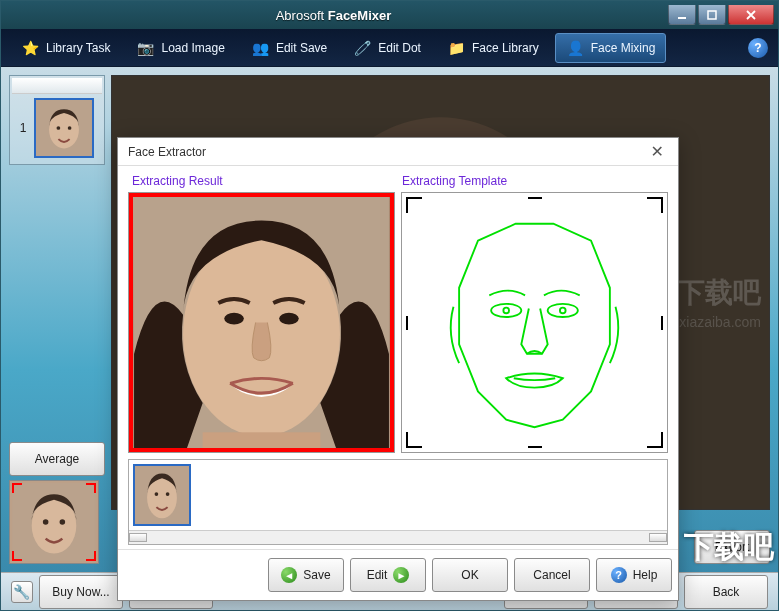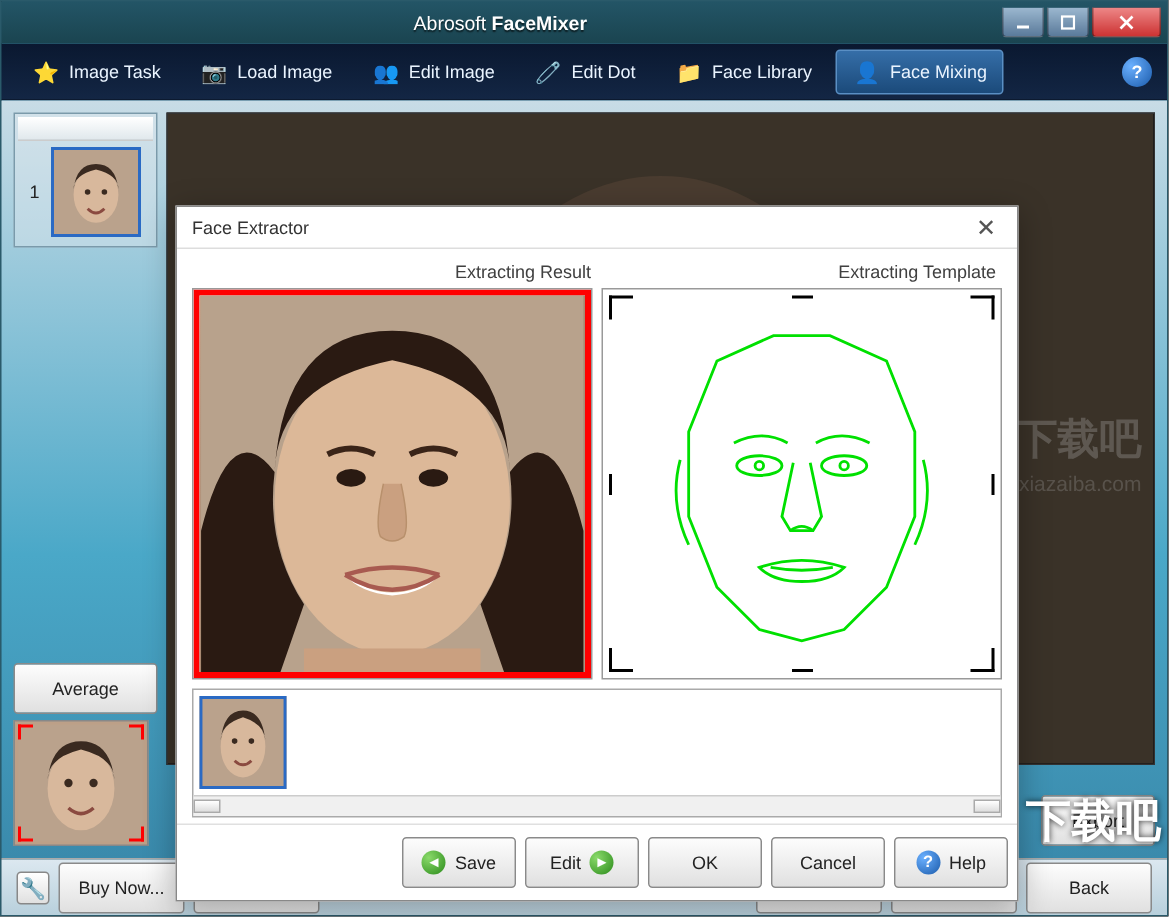--- a/index.html
+++ b/index.html
@@ -44,21 +44,21 @@
 .watermark { position: absolute; right: 8px; top: 50%; transform: translateY(-50%); color: rgba(180,180,180,.3); font-size: 28px; font-weight: bold; }
 .wm-url { position: absolute; right: 8px; top: 55%; color: rgba(180,180,180,.25); font-size: 14px; }
 .export-btn { margin-top: 20px; align-self: flex-end; }
 
 
 .dialog { position: absolute; left: 116px; top: 70px; width: 562px; height: 464px; background: #fff; border: 1px solid #888; box-shadow: 0 4px 20px rgba(0,0,0,.3); display: flex; flex-direction: column; }
 .dlg-title { height: 28px; border-bottom: 1px solid #ddd; display: flex; align-items: center; padding: 0 10px; font-size: 12px; color: #333; }
 .dlg-close { margin-left: auto; font-size: 16px; color: #555; cursor: pointer; padding: 0 4px; }
 .dlg-body { flex: 1; padding: 4px 10px; display: flex; flex-direction: column; overflow: hidden; }
 .dlg-labels { display: flex; }
-.dlg-labels > div { flex: 1; text-align: right; font-size: 12px; padding: 4px; color: #404040; }
+.dlg-labels > div { flex: 1; text-align: left; font-size: 12px; padding: 4px; color: #6d28d9; }
 .dlg-panels { display: flex; gap: 6px; height: 264px; }
 .panel { flex: 1; border: 1px solid #999; background: #fff; position: relative; overflow: hidden; }
 .result-border { position: absolute; inset: 0; border: 4px solid #f00; }
 .face-photo { position: absolute; inset: 4px; background: linear-gradient(135deg, #c0a088 0%, #a88870 50%, #b09480 100%); overflow: hidden; }
 .crop-corner { position: absolute; width: 16px; height: 16px; border: 2px solid #000; }
 .cc-tl { top: 4px; left: 4px; border-right: none; border-bottom: none; }
 .cc-tr { top: 4px; right: 4px; border-left: none; border-bottom: none; }
 .cc-bl { bottom: 4px; left: 4px; border-right: none; border-top: none; }
 .cc-br { bottom: 4px; right: 4px; border-left: none; border-top: none; }
 .crop-tick { position: absolute; background: #000; }
@@ -110,29 +110,29 @@
         <svg width="10" height="10">
             <path d="M1 1 L9 9 M9 1 L1 9" stroke="#fff" stroke-width="1.8"></path>
           </svg>
       </div>
     </div>
   </div>
 
   <div class="toolbar">
     <div class="tool-btn">
       <span class="ticon">⭐</span>
-      <span>Image Task</span>
+      <span>Library Task</span>
     </div>
     <div class="tool-btn">
       <span class="ticon">📷</span>
       <span>Load Image</span>
     </div>
     <div class="tool-btn">
       <span class="ticon">👥</span>
-      <span>Edit Image</span>
+      <span>Edit Save</span>
     </div>
     <div class="tool-btn">
       <span class="ticon">🧷</span>
       <span>Edit Dot</span>
     </div>
     <div class="tool-btn">
       <span class="ticon">📁</span>
       <span>Face Library</span>
     </div>
     <div class="tool-btn active">

